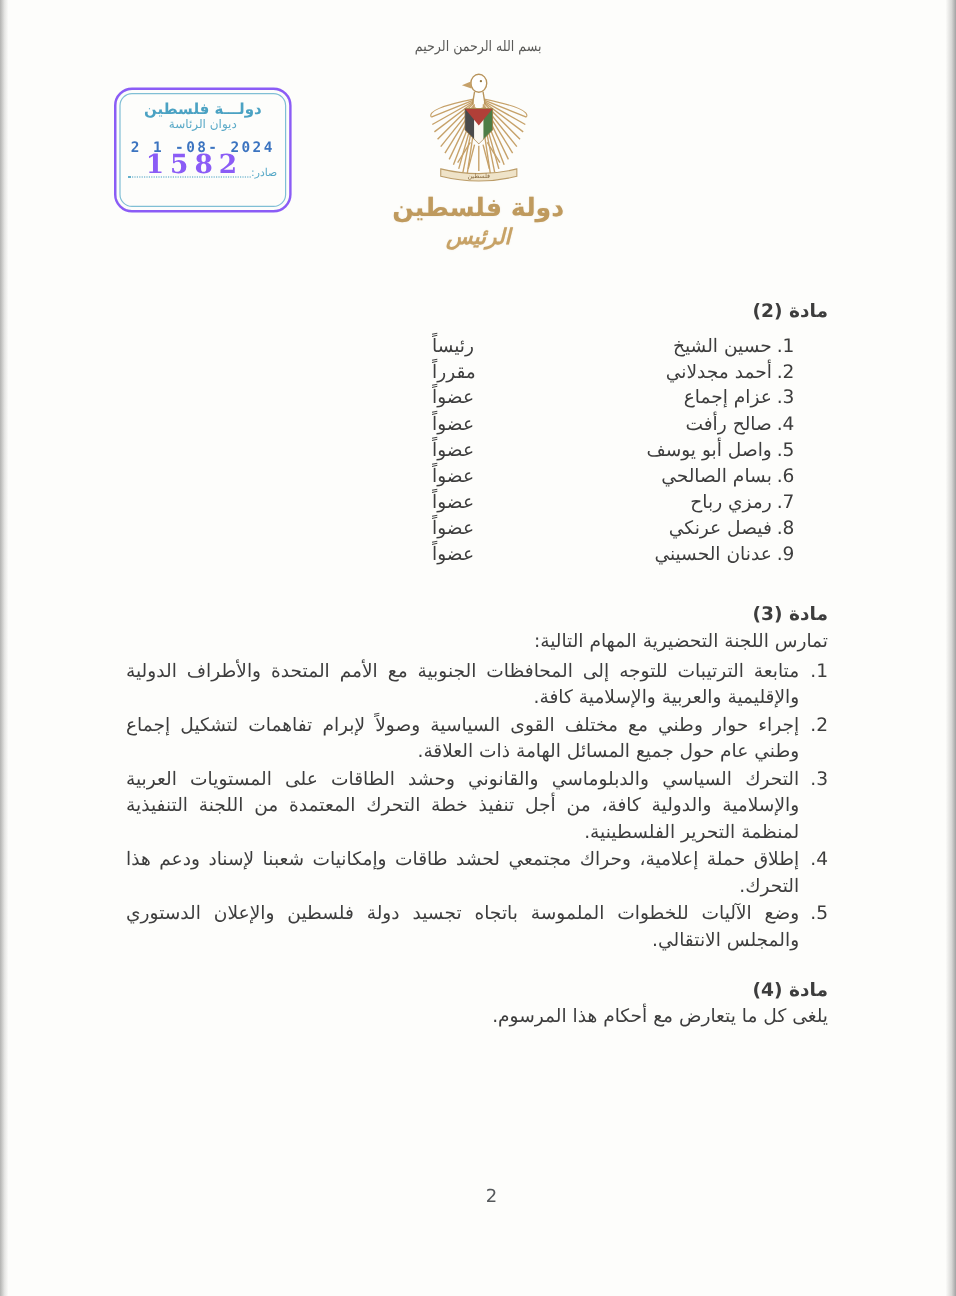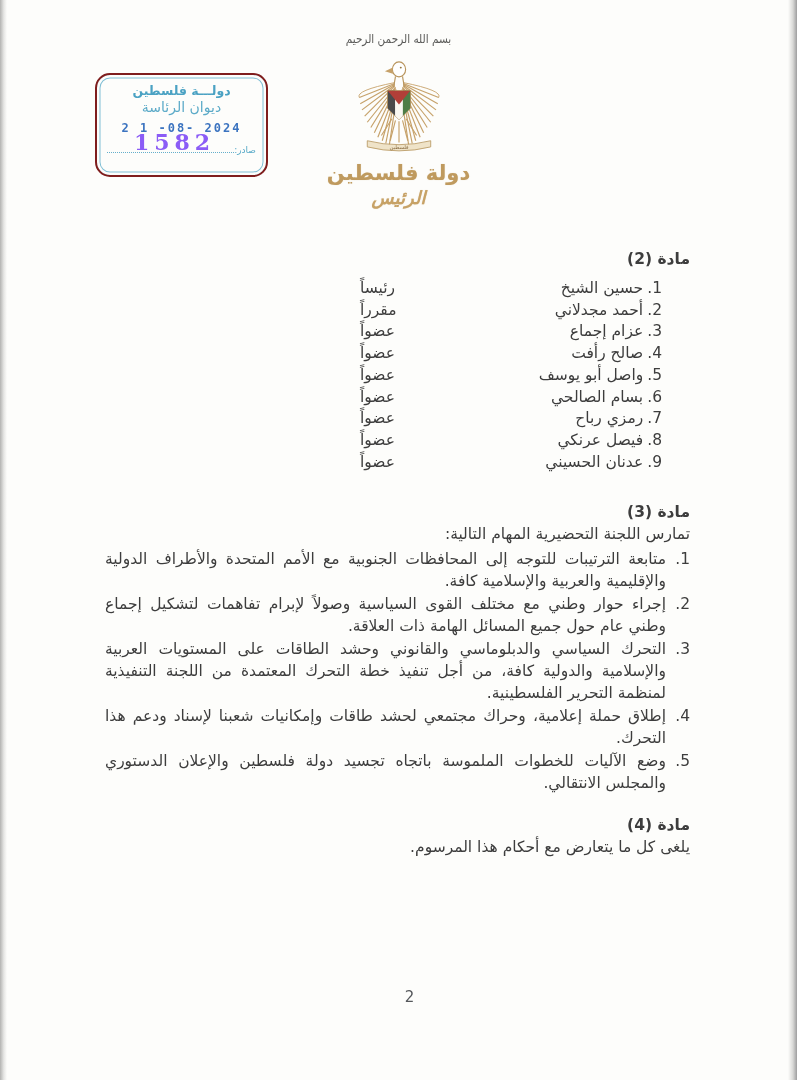--- a/index.html
+++ b/index.html
@@ -16,27 +16,27 @@
     position:absolute; left:0; top:0; bottom:0; width:7px;
     background:linear-gradient(to right,#b3b3b1,#e6e6e4 55%,#fdfdfb);
   }
   .scan-edge-right {
     position:absolute; right:0; top:0; bottom:0; width:9px;
     background:linear-gradient(to left,#9d9d9e,#d8d8d6 45%,#fdfdfb);
   }
 
   
   .stamp {
-    position:absolute; left:95px; top:73px; width:173px; height:104px;
-    border:2px solid #7f1d1d; border-radius:15px;
+    position:absolute; left:95px; top:73px; width:148px; height:104px;
+    border:2px solid #8b5cf6; border-radius:15px;
     box-shadow: inset 0 0 0 2.5px #fdfdfb, inset 0 0 0 3.5px rgba(86,169,200,.75);
     color:#4ba2c3; text-align:center; padding-top:8px;
   }
   .stamp-line1 { font-size:12.5px; font-weight:bold; letter-spacing:.5px; }
-  .stamp-line2 { font-size:14px; margin-top:1px; opacity:.9; }
+  .stamp-line2 { font-size:10px; margin-top:1px; opacity:.9; }
   .stamp-date {
     direction:ltr; font-family:"DejaVu Sans Mono", monospace;
     font-size:12px; font-weight:bold; color:#3c74c0;
     letter-spacing:2px; margin-top:6px;
   }
   .stamp-issue {
     position:relative; direction:rtl; margin:10px 10px 0 10px;
     display:flex; align-items:flex-end; font-size:9px; color:#55a8c7;
   }
   .stamp-issue-label { flex:0 0 auto; padding-bottom:1px; }

